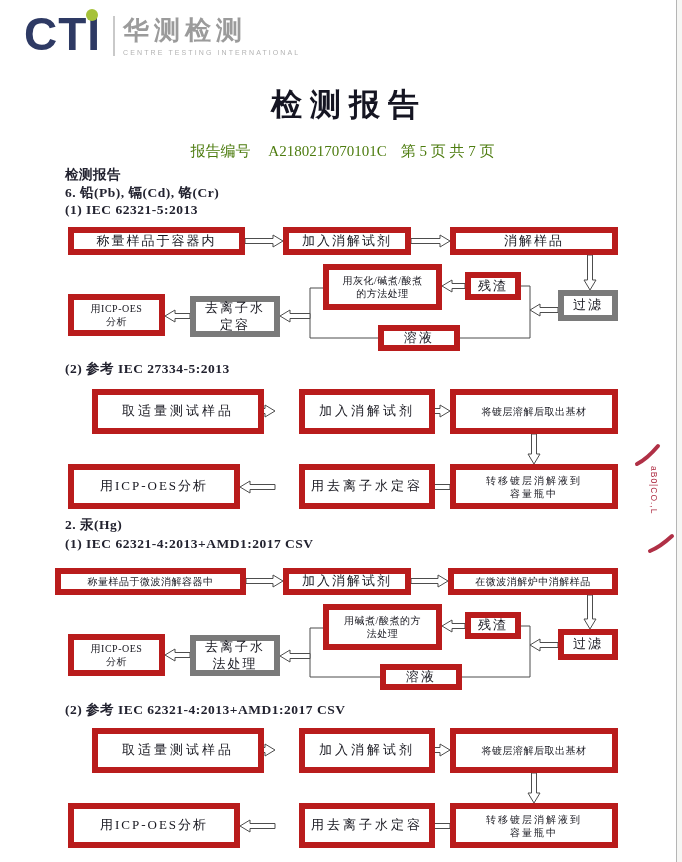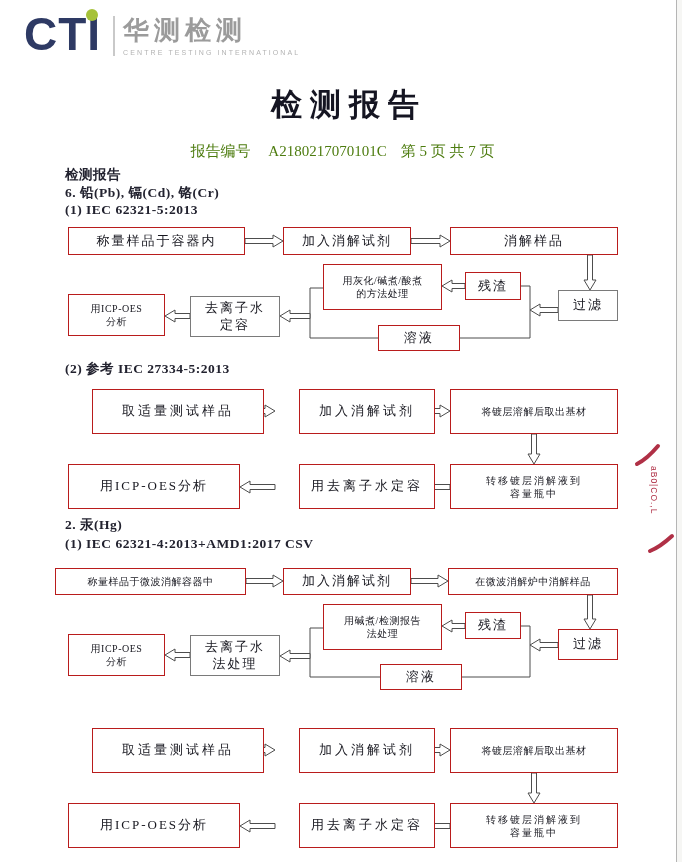--- a/index.html
+++ b/index.html
@@ -19,21 +19,21 @@
   .logo-cn-en{font-size:7px;color:#b3b3b3;letter-spacing:2.1px;margin-top:3px;
               font-family:"Liberation Sans","DejaVu Sans",sans-serif;}
   
   .doc-title{position:absolute;left:8px;top:84px;width:100%;text-align:center;
              font-size:31px;font-weight:bold;letter-spacing:8px;color:#151522;}
   .meta-row{position:absolute;left:65px;top:142px;width:555px;display:flex;
             justify-content:center;font-size:15px;color:#4d7c0f;}
   .meta-left span{margin-right:14px;}
   .h-bold{position:absolute;font-size:13.5px;font-weight:bold;color:#22222f;letter-spacing:0.5px;}
   
-  .fbox{position:absolute;box-sizing:border-box;border:1px solid #b91c1c;background:#fff;
+  .fbox{position:absolute;box-sizing:border-box;border:6px solid #b91c1c;background:#fff;
         display:flex;flex-direction:column;align-items:center;justify-content:center;
         text-align:center;font-size:13px;line-height:1.3;color:#17171f;letter-spacing:2px;z-index:2;}
   .fbox.sm{font-size:10px;letter-spacing:0.5px;}
   .fbox.sp{letter-spacing:3px;margin-left:24px;}
   .fbox.gray{border-color:#7a7a7a;}
   svg.overlay{position:absolute;left:0;top:0;z-index:1;pointer-events:none;}
   
   .stamp-text{position:absolute;left:659px;top:466px;color:#b03046;font-size:8.5px;
               font-family:"Liberation Sans","DejaVu Sans",sans-serif;letter-spacing:1px;
               transform:rotate(90deg);transform-origin:left top;white-space:nowrap;z-index:3;}
@@ -65,20 +65,21 @@
     </div>
     <div class="meta-right">第 5 页  共 7 页</div>
   </div>
 
   <div class="h-bold" style="left:65px;top:166px">检测报告</div>
   <div class="h-bold" style="left:65px;top:184px">6. 铅(Pb), 镉(Cd), 铬(Cr)</div>
   <div class="h-bold" style="left:65px;top:202px">(1) IEC 62321-5:2013</div>
   <div class="h-bold" style="left:65px;top:360px">(2) 参考 IEC 27334-5:2013</div>
   <div class="h-bold" style="left:65px;top:516px">2. 汞(Hg)</div>
   <div class="h-bold" style="left:65px;top:536px">(1) IEC 62321-4:2013+AMD1:2017 CSV</div>
+  <div class="h-bold" style="left:65px;top:701px">(2) 参考 IEC 62321-4:2013+AMD1:2017 CSV</div>
 
   <div class="fbox" style="left:68px;top:227px;width:177px;height:28px">
       <span>称量样品于容器内</span>
     </div>
   <div class="fbox" style="left:283px;top:227px;width:128px;height:28px">
       <span>加入消解试剂</span>
     </div>
   <div class="fbox" style="left:450px;top:227px;width:168px;height:28px">
       <span>消解样品</span>
     </div>
@@ -127,21 +128,21 @@
   <div class="fbox sm" style="left:55px;top:568px;width:191px;height:27px">
       <span>称量样品于微波消解容器中</span>
     </div>
   <div class="fbox" style="left:283px;top:568px;width:128px;height:27px">
       <span>加入消解试剂</span>
     </div>
   <div class="fbox sm" style="left:448px;top:568px;width:170px;height:27px">
       <span>在微波消解炉中消解样品</span>
     </div>
   <div class="fbox sm" style="left:323px;top:604px;width:119px;height:46px">
-      <span>用碱煮/检测报告</span>
+      <span>用碱煮/酸煮的方</span>
       <span>法处理</span>
     </div>
   <div class="fbox" style="left:465px;top:612px;width:56px;height:27px">
       <span>残渣</span>
     </div>
   <div class="fbox" style="left:558px;top:629px;width:60px;height:31px">
       <span>过滤</span>
     </div>
   <div class="fbox" style="left:380px;top:664px;width:82px;height:26px">
       <span>溶液</span>

